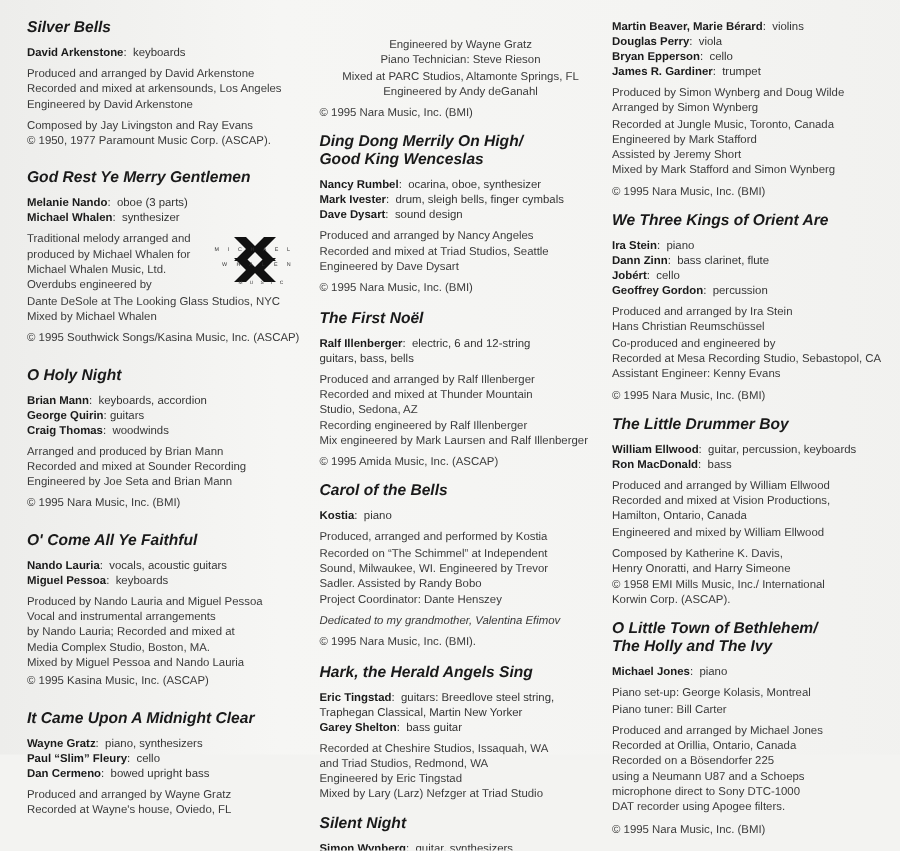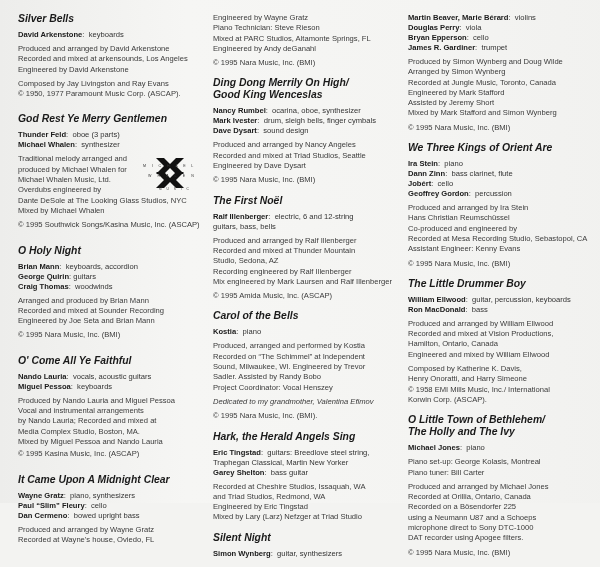--- a/index.html
+++ b/index.html
@@ -51,21 +51,21 @@
         <span class="line">Engineered by David Arkenstone</span>
       </div>
       <div class="block">
         <span class="line">Composed by Jay Livingston and Ray Evans</span>
         <span class="line">© 1950, 1977 Paramount Music Corp. (ASCAP).</span>
       </div>
     </div>
 
     <div class="track" style="margin-top:14px;">
       <div class="title">God Rest Ye Merry Gentlemen</div>
-      <div class="perf"><span class="name">Thunder Feld</span>:&nbsp; <span>oboe (3 parts)</span></div>
+      <div class="perf"><span class="name">Melanie Nando</span>:&nbsp; <span>oboe (3 parts)</span></div>
       <div class="perf"><span class="name">Michael Whalen</span>:&nbsp; <span>synthesizer</span></div>
       <div class="block logo-wrap">
         <svg class="logo" viewBox="0 0 56 34">
           <path d="M14 2 L22 2 L28 8 L34 2 L42 2 L34 10 L42 18 L34 18 L28 12 L22 18 L14 18 L22 10 Z" fill="#111"></path>
           <path d="M14 16 L22 16 L28 22 L34 16 L42 16 L34 24 L42 32 L34 32 L28 26 L22 32 L14 32 L22 24 Z" fill="#111"></path>
           <text x="1" y="11" font-size="3.6" fill="#333" letter-spacing="2.4" font-family="Liberation Sans, sans-serif">M I C H A E L</text>
           <text x="6" y="21" font-size="3.6" fill="#333" letter-spacing="2.6" font-family="Liberation Sans, sans-serif">W H A L E N</text>
           <text x="17" y="33.5" font-size="3.2" fill="#333" letter-spacing="2" font-family="Liberation Sans, sans-serif">M U S I C</text>
         </svg>
         <span class="line">Traditional melody arranged and</span>
@@ -119,21 +119,21 @@
       <div class="block">
         <span class="line">Produced and arranged by Wayne Gratz</span>
         <span class="line">Recorded at Wayne's house, Oviedo, FL</span>
       </div>
     </div>
   </div>
 
   <div class="col col2">
 
     <div class="track">
-      <div class="block" style="margin-top:0;">
+      <div class="block" style="margin-top:12px;text-align:center;">
         <span class="line">Engineered by Wayne Gratz</span>
         <span class="line">Piano Technician:  Steve Rieson</span>
         <span class="line">Mixed at PARC Studios, Altamonte Springs, FL</span>
         <span class="line">Engineered by Andy deGanahl</span>
       </div>
       <div class="block">
         <span class="line">© 1995 Nara Music, Inc. (BMI)</span>
       </div>
     </div>
 
@@ -171,21 +171,21 @@
     </div>
 
     <div class="track" style="margin-top:9px;">
       <div class="title">Carol of the Bells</div>
       <div class="perf"><span class="name">Kostia</span>:&nbsp; <span>piano</span></div>
       <div class="block">
         <span class="line">Produced, arranged and performed by Kostia</span>
         <span class="line">Recorded on “The Schimmel” at Independent</span>
         <span class="line">Sound, Milwaukee, WI.  Engineered by Trevor</span>
         <span class="line">Sadler.  Assisted by Randy Bobo</span>
-        <span class="line">Project Coordinator:  Vocal Henszey</span>
+        <span class="line">Project Coordinator:  Dante Henszey</span>
       </div>
       <div class="block italic">
         <span class="line">Dedicated to my grandmother, Valentina Efimov</span>
       </div>
       <div class="block">
         <span class="line">© 1995 Nara Music, Inc. (BMI).</span>
       </div>
     </div>
 
     <div class="track" style="margin-top:9px;">

